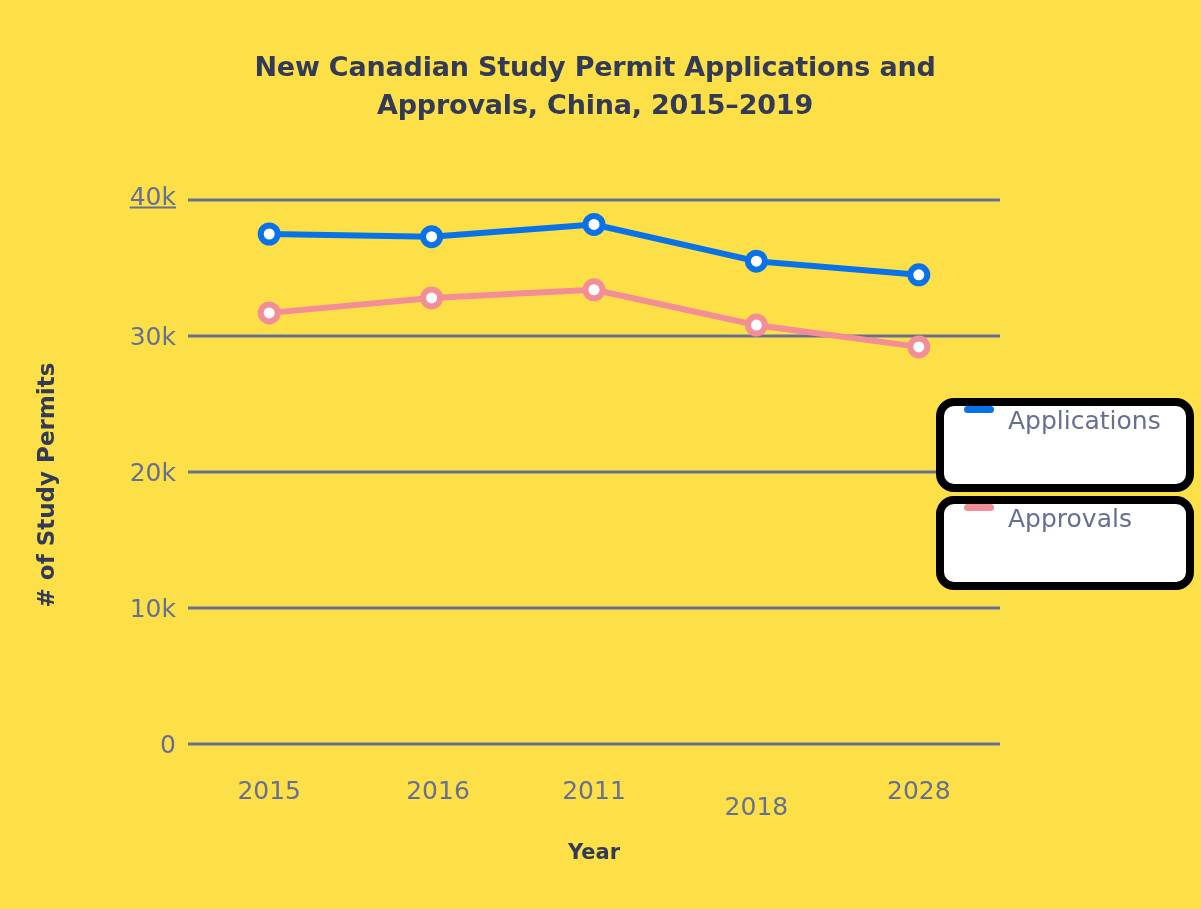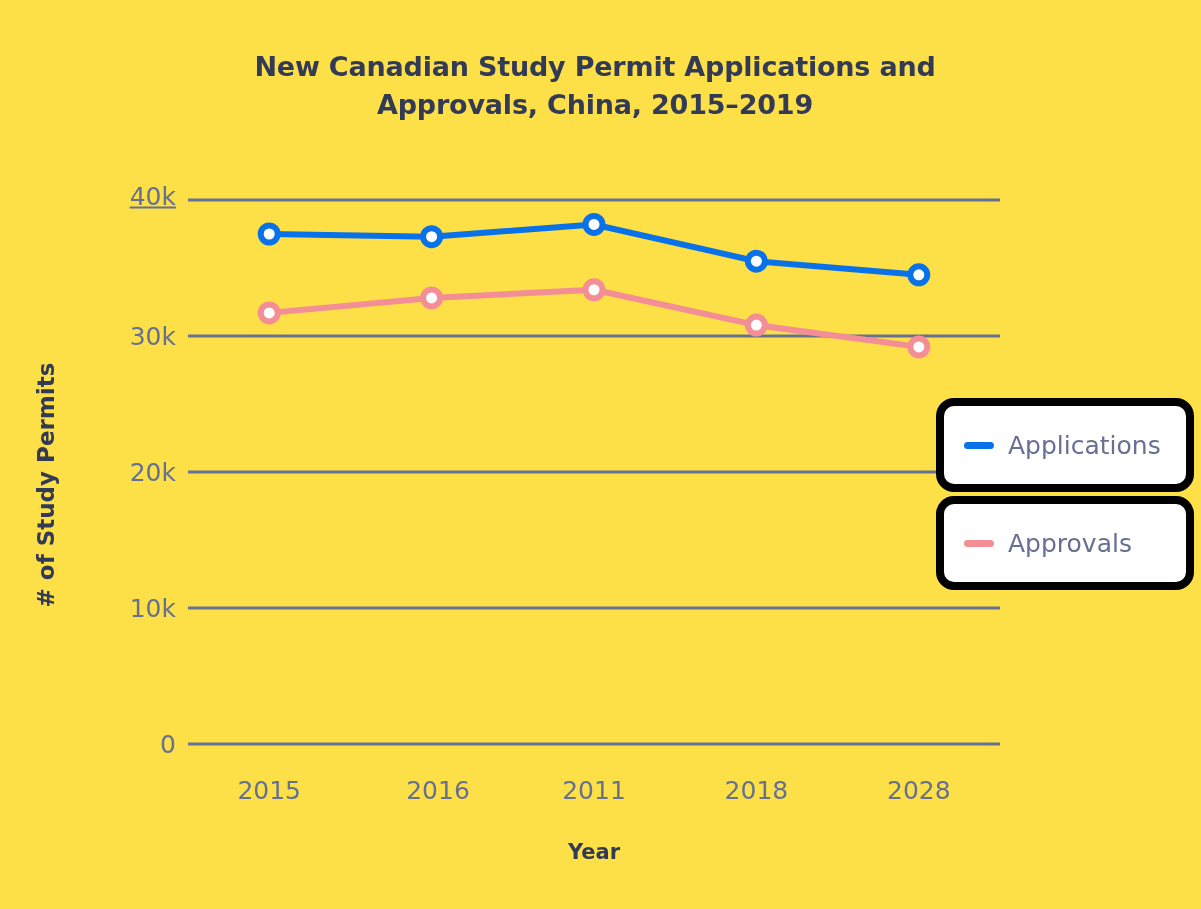--- a/index.html
+++ b/index.html
@@ -102,21 +102,21 @@
     top: 398px;
   }
   .legend-box {
     box-sizing: border-box;
     background: #ffffff;
     border: 8px solid #000000;
     border-radius: 18px;
     width: 258px;
     height: 94px;
     display: flex;
-    align-items: center;
+    align-items: flex-start;
     padding-left: 20px;
     margin-bottom: 4px;
   }
   .legend-swatch {
     width: 30px;
     height: 7px;
     border-radius: 4px;
     margin-right: 14px;
     flex: 0 0 auto;
   }
@@ -150,21 +150,21 @@
       <div class="y-tick-label" style="top: 744px;">0</div>
       <div class="y-tick-label" style="top: 608px;">10k</div>
       <div class="y-tick-label" style="top: 472px;">20k</div>
       <div class="y-tick-label" style="top: 336px;">30k</div>
       <div class="y-tick-label" style="top: 196px; text-decoration: underline;">40k</div>
     </div>
   <div id="x-ticks">
       <div class="x-tick-label" style="left: 269.2px;">2015</div>
       <div class="x-tick-label" style="left: 438px;">2016</div>
       <div class="x-tick-label" style="left: 594px;">2011</div>
-      <div class="x-tick-label" style="left: 756.4px;">2018</div>
+      <div class="x-tick-label" style="left: 756.4px; margin-top: 16px;">2018</div>
       <div class="x-tick-label" style="left: 918.8px;">2028</div>
     </div>
 
   <svg class="plot-svg" id="plot-svg" viewBox="0 0 1201 909">
       <polyline points="269.2,234 431.6,236.72000000000003 594,224.48000000000002 756.4,261.20000000000005 918.8000000000001,274.79999999999995" fill="none" stroke="#0a72e8" stroke-width="6" stroke-linecap="round" stroke-linejoin="round"></polyline>
       <circle cx="269.2" cy="234" r="8.5" fill="#ffffff" stroke="#0a72e8" stroke-width="6"></circle>
       <circle cx="431.6" cy="236.72000000000003" r="8.5" fill="#ffffff" stroke="#0a72e8" stroke-width="6"></circle>
       <circle cx="594" cy="224.48000000000002" r="8.5" fill="#ffffff" stroke="#0a72e8" stroke-width="6"></circle>
       <circle cx="756.4" cy="261.20000000000005" r="8.5" fill="#ffffff" stroke="#0a72e8" stroke-width="6"></circle>
       <circle cx="918.8000000000001" cy="274.79999999999995" r="8.5" fill="#ffffff" stroke="#0a72e8" stroke-width="6"></circle>

